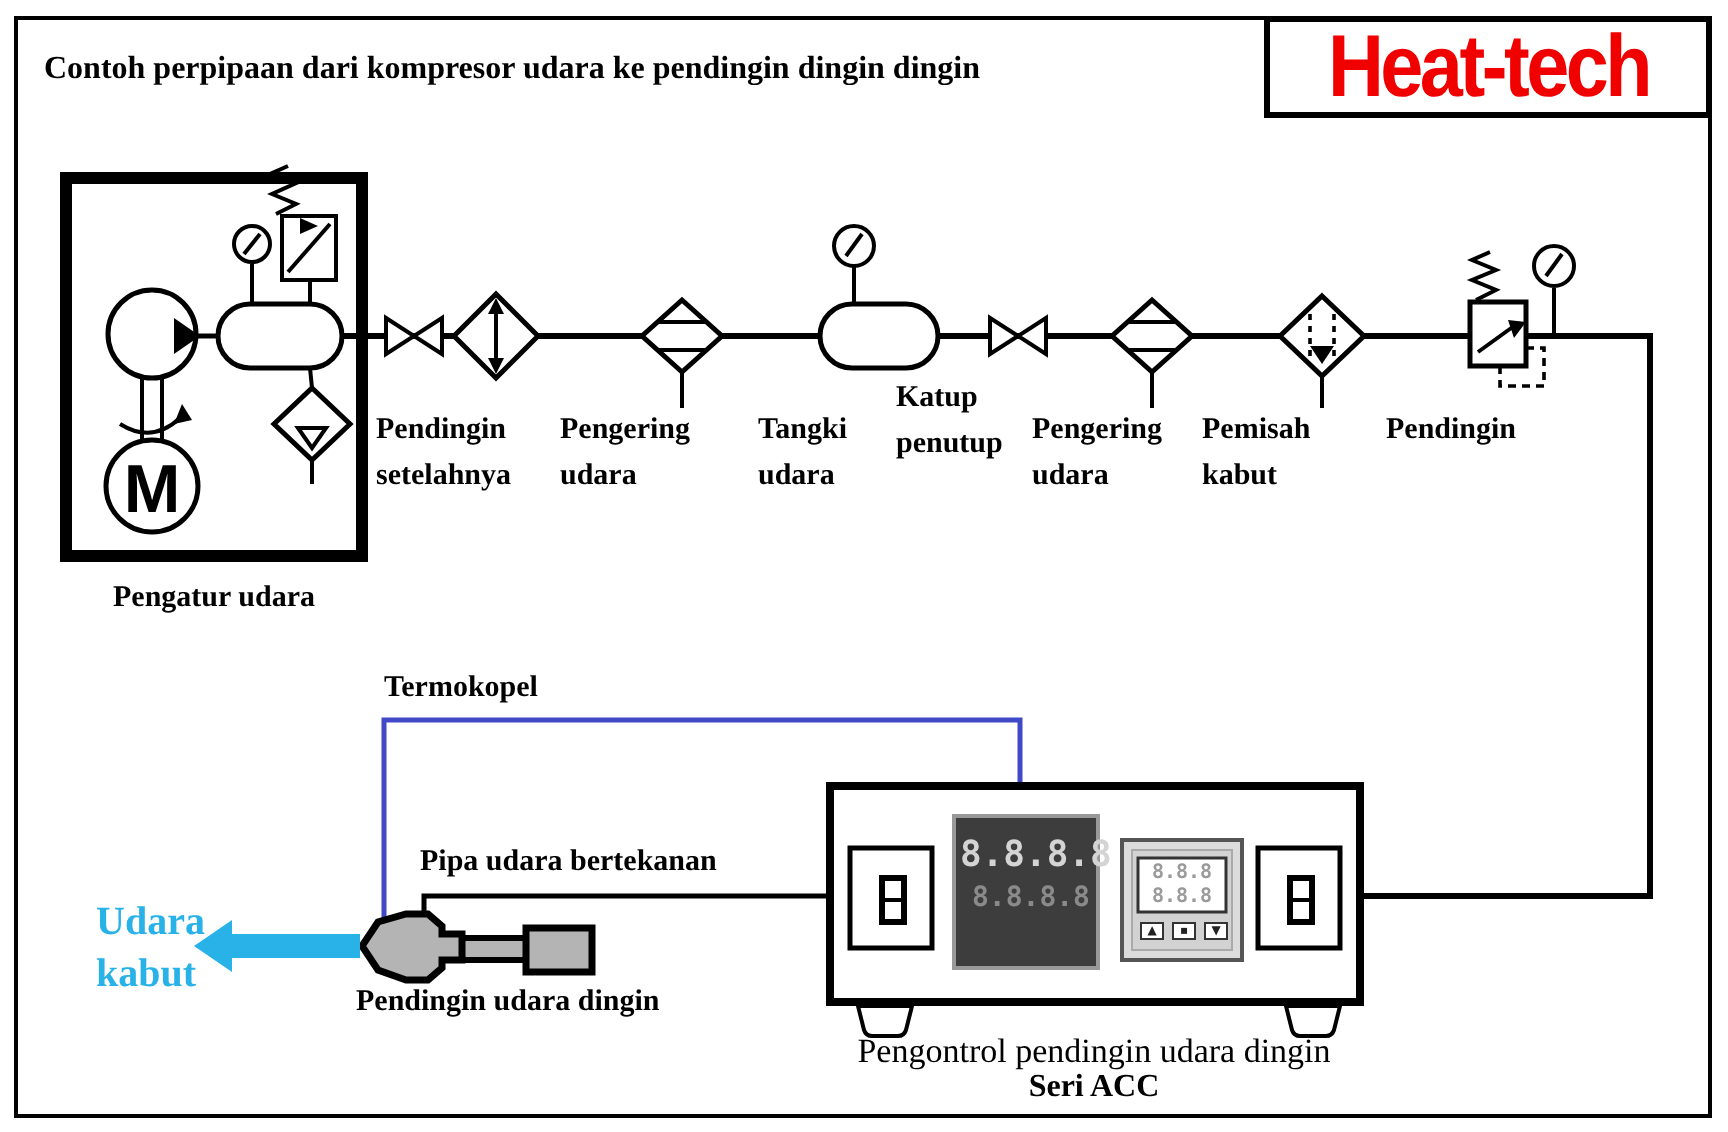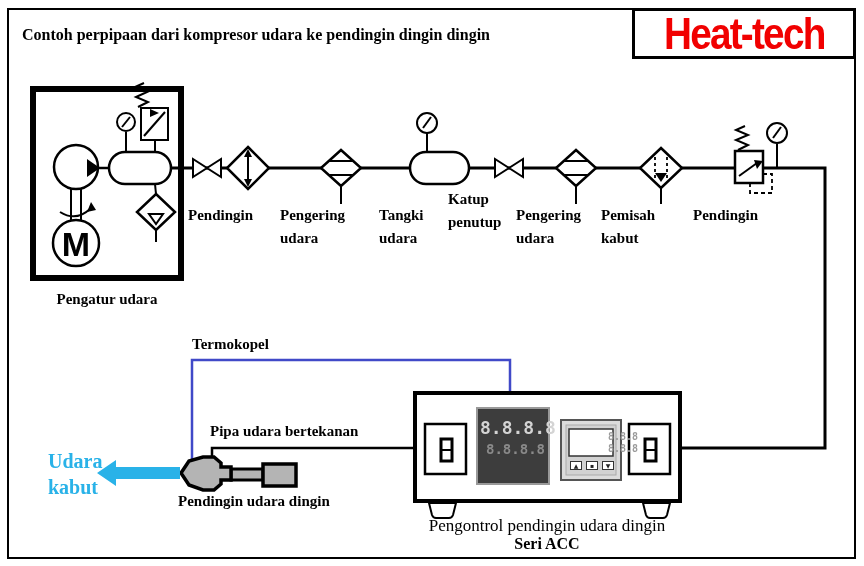--- a/index.html
+++ b/index.html
@@ -18,21 +18,21 @@
   .pipe-lbl{left:210px;top:423px;font-size:15px;}
   .coldair-lbl{left:48px;top:448px;font-size:20px;line-height:26px;color:#29b2e8;}
   .cooler-lbl{left:178px;top:493px;font-size:15px;}
   .ctrl-lbl{left:397px;top:516px;width:300px;text-align:center;font-size:17px;font-weight:normal;position:absolute;}
   .seri-lbl{left:397px;top:535px;width:300px;text-align:center;font-size:16px;font-weight:bold;position:absolute;}
   .disp-row1{position:absolute;left:480px;top:417px;width:65px;text-align:right;
              font-family:"DejaVu Sans Mono",monospace;font-weight:bold;font-size:18px;color:#d4d4d4;}
   .disp-row2{position:absolute;left:480px;top:441px;width:65px;text-align:right;
              font-family:"DejaVu Sans Mono",monospace;font-weight:bold;font-size:14px;color:#8a8a8a;}
   .sdisp{position:absolute;left:569px;width:44px;text-align:center;
-         font-family:"DejaVu Sans Mono",monospace;font-weight:bold;font-size:10px;color:#9a9a9a;line-height:13px;margin-left:32px;}
+         font-family:"DejaVu Sans Mono",monospace;font-weight:bold;font-size:10px;color:#9a9a9a;line-height:13px;}
   .sdisp.r1{top:430px;} .sdisp.r2{top:442px;}
   .sbtn{position:absolute;top:461px;width:12px;height:9px;border:1px solid #333;box-sizing:border-box;
         font-size:6px;line-height:7px;text-align:center;color:#222;background:#fff;
         font-family:"DejaVu Sans",sans-serif;}
 </style>
 </head>
 <body>
 
 <div id="stage">
 
@@ -162,20 +162,21 @@
   <div class="lbl title">Contoh perpipaan dari kompresor udara ke pendingin dingin dingin</div>
 
   <div class="logo-box">
     <span class="logo-text">Heat-tech</span>
   </div>
 
   <div class="compressor-lbl">Pengatur udara</div>
 
   <div class="lbl2" style="left:188px;top:204px;width:120px;">
     <div>Pendingin</div>
+    <div>setelahnya</div>
   </div>
   <div class="lbl2" style="left:280px;top:204px;width:120px;">
     <div>Pengering</div>
     <div>udara</div>
   </div>
   <div class="lbl2" style="left:379px;top:204px;width:120px;">
     <div>Tangki</div>
     <div>udara</div>
   </div>
   <div class="lbl2" style="left:448px;top:188px;width:120px;">

